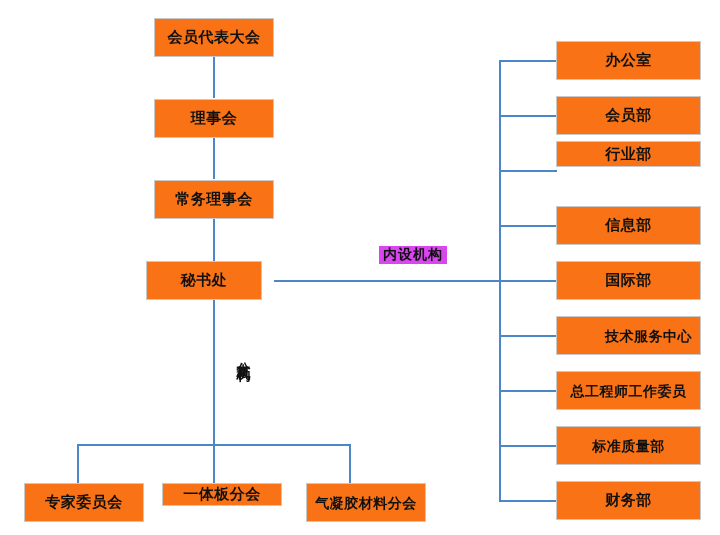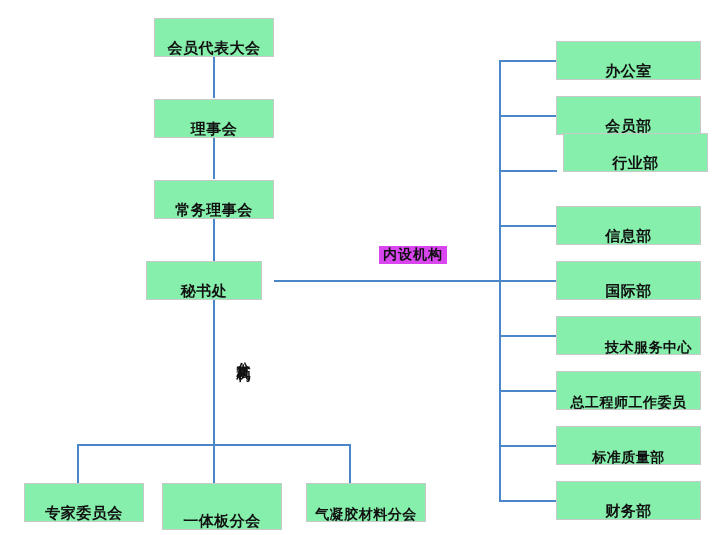--- a/index.html
+++ b/index.html
@@ -13,24 +13,24 @@
   #chart-root {
     position: relative;
     width: 720px;
     height: 535px;
     background: #ffffff;
     overflow: hidden;
   }
   .node {
     position: absolute;
     box-sizing: border-box;
-    background: #86efac;
+    background: #f97316;
     border: 1px solid #c9c9c9;
     display: flex;
-    align-items: flex-end;
+    align-items: center;
     justify-content: center;
     color: #111111;
     font-size: 15px;
     font-weight: bold;
     letter-spacing: 0.5px;
     line-height: 1;
     white-space: nowrap;
     z-index: 3;
   }
   .node.small-text {
@@ -116,21 +116,21 @@
   <div class="conn h" style="left:499px; top:500px; width:58px;"></div>
 
   <div class="node" style="left:556px; top:41px; width:145px; height:39px;">
     <span>办公室</span>
   </div>
 
   <div class="node" style="left:556px; top:96px; width:145px; height:39px;">
     <span>会员部</span>
   </div>
 
-  <div class="node" style="left:556px; top:133px; width:145px; height:39px;margin-left:7px;">
+  <div class="node" style="left:556px; top:141px; width:145px; height:26px;">
     <span>行业部</span>
   </div>
 
   <div class="node" style="left:556px; top:206px; width:145px; height:39px;">
     <span>信息部</span>
   </div>
 
   <div class="node" style="left:556px; top:261px; width:145px; height:39px;">
     <span>国际部</span>
   </div>
@@ -156,21 +156,21 @@
   <div class="conn h" style="left:77px; top:444px; width:274px;"></div>
 
   <div class="conn v" style="left:77px; top:444px; height:39px;"></div>
   <div class="conn v" style="left:213px; top:444px; height:39px;"></div>
   <div class="conn v" style="left:349px; top:444px; height:39px;"></div>
 
   <div class="node" style="left:24px; top:483px; width:120px; height:39px;">
     <span>专家委员会</span>
   </div>
 
-  <div class="node" style="left:162px; top:483px; width:120px; height:47px;">
+  <div class="node" style="left:162px; top:483px; width:120px; height:23px;">
     <span>一体板分会</span>
   </div>
 
   <div class="node small-text" style="left:306px; top:483px; width:120px; height:39px;">
     <span>气凝胶材料分会</span>
   </div>
 
 </div>
 
 </body></html>

